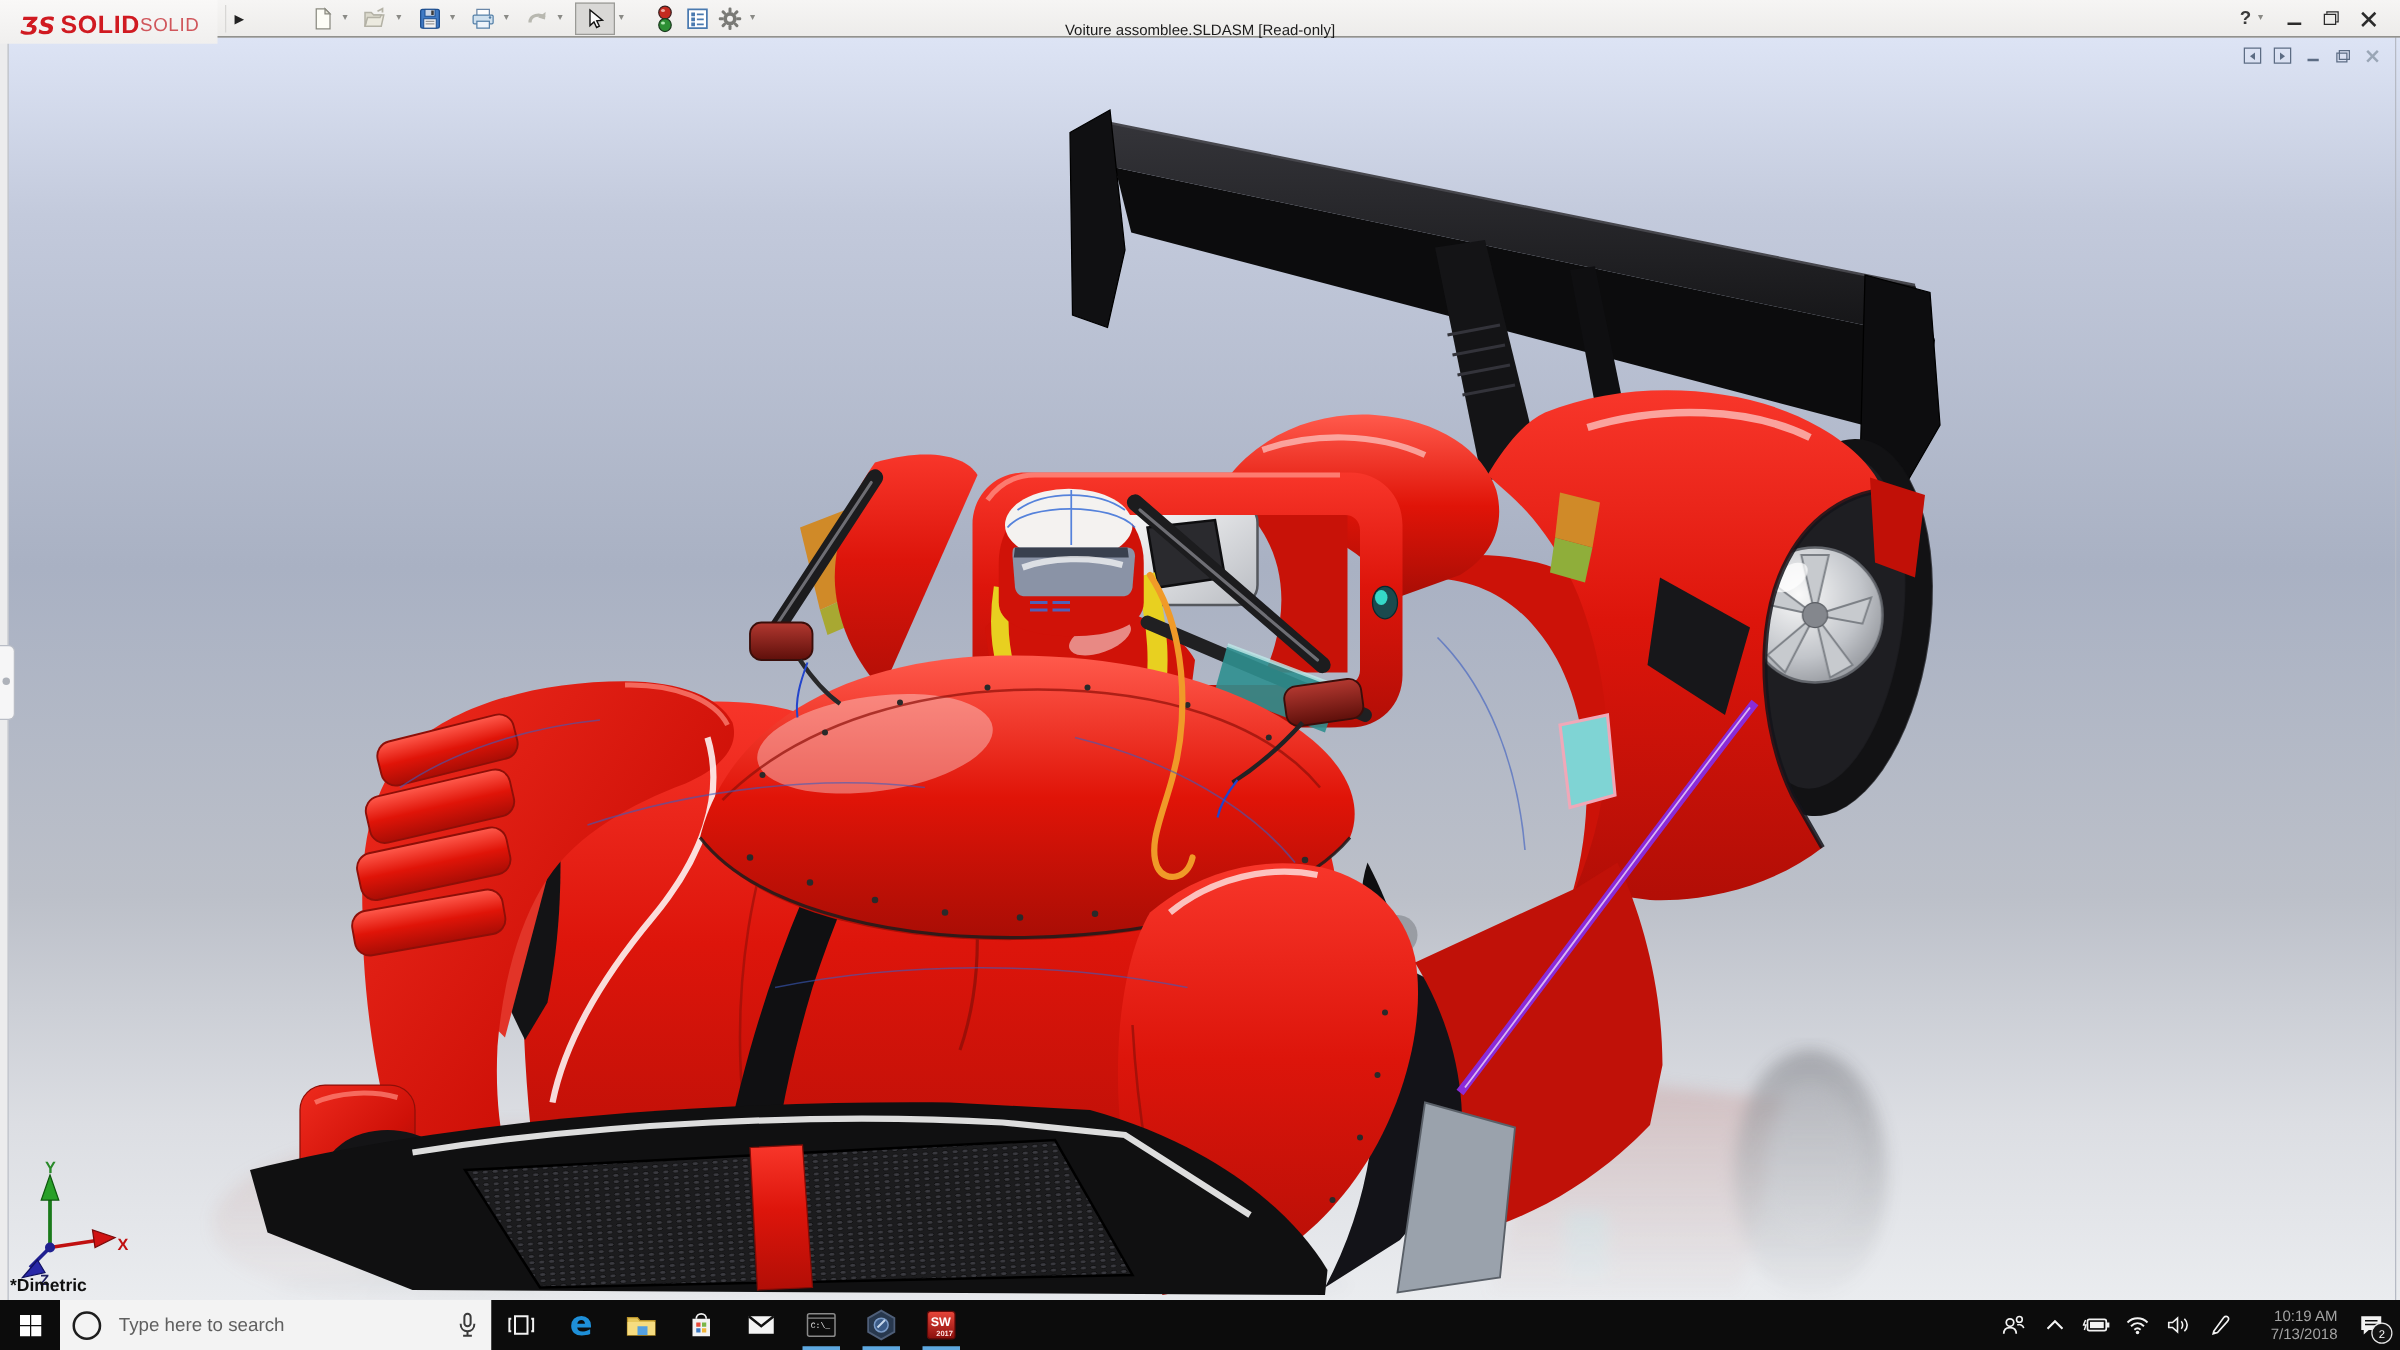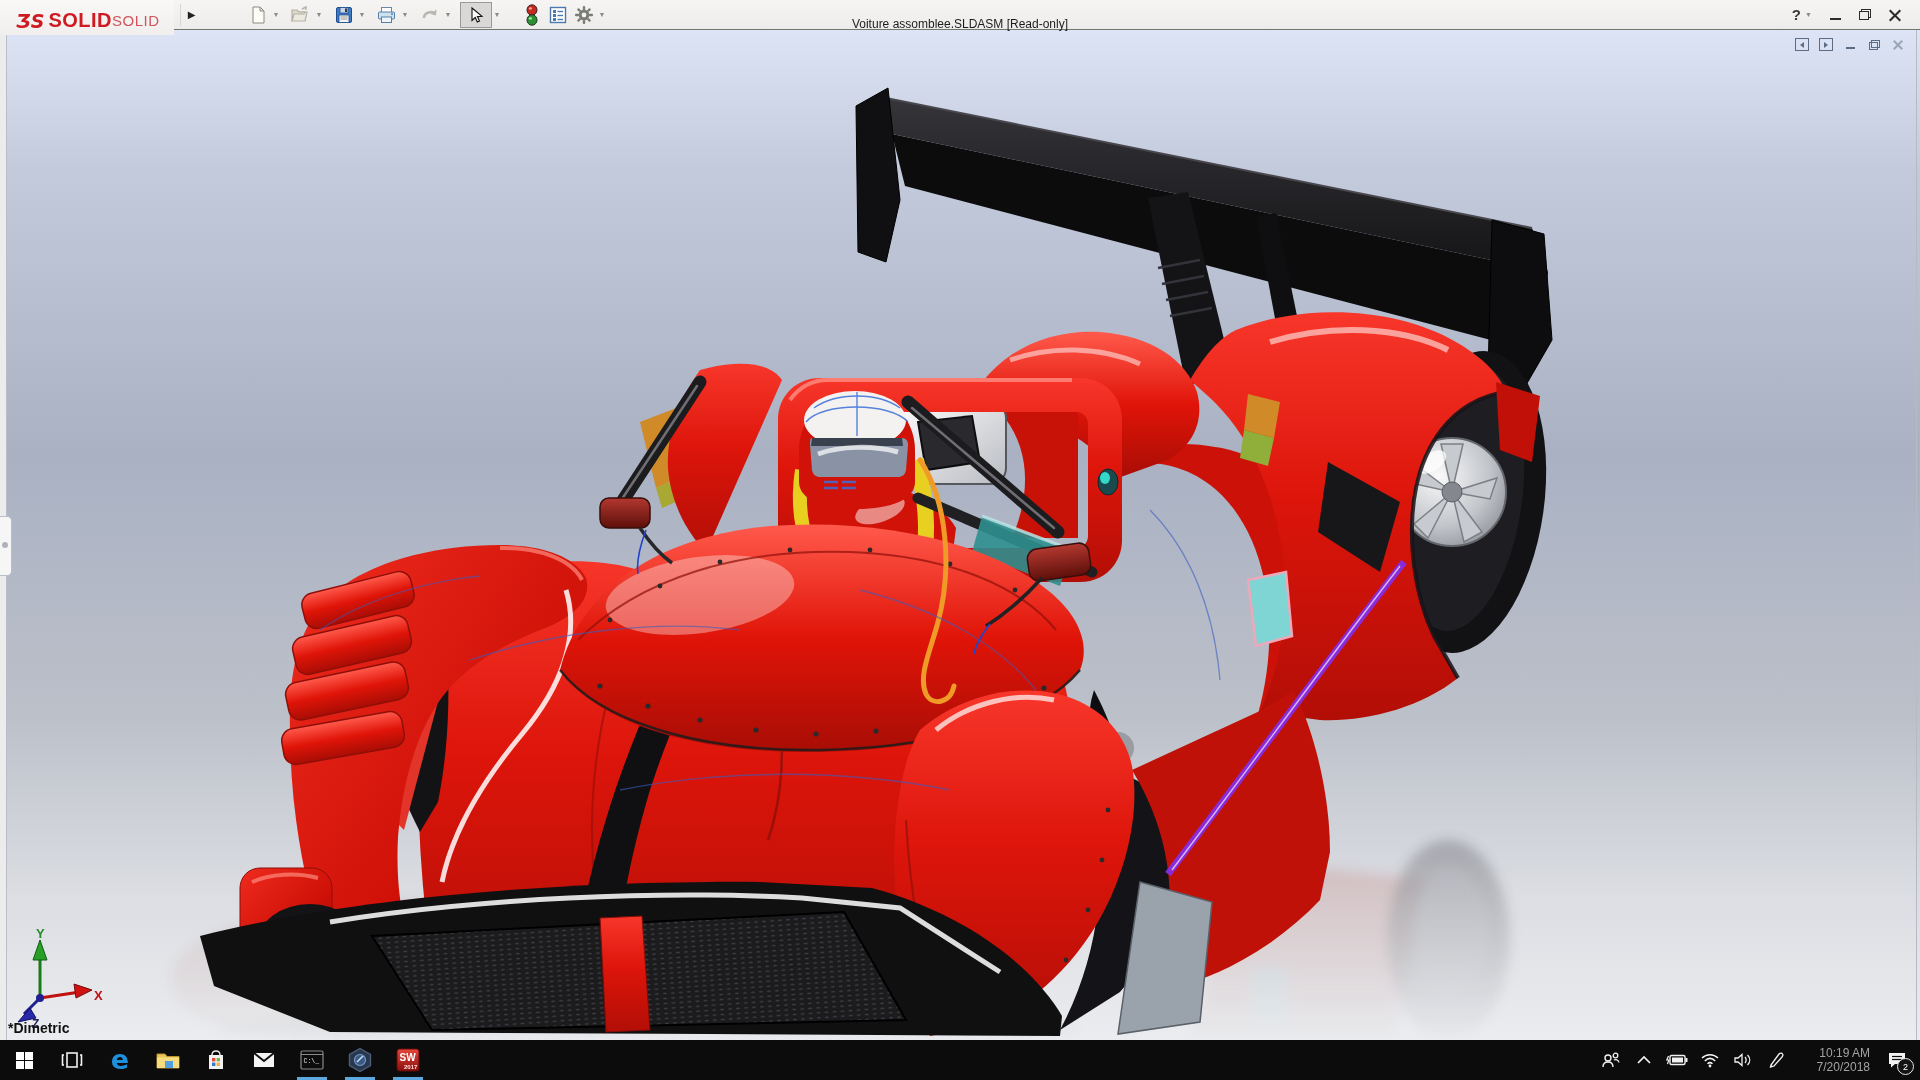--- a/index.html
+++ b/index.html
@@ -545,20 +545,30 @@
   <div class="taskbar">
     <div class="tb-start">
       <span class="win-logo">
           <i class="p1"></i>
           <i class="p2"></i>
           <i class="p3"></i>
           <i class="p4"></i>
         </span>
     </div>
 
+    <div class="search-box">
+      <span class="cortana"></span>
+      <input type="text" placeholder="Type here to search" style="">
+      <svg width="18" height="22" viewBox="0 0 18 22">
+        <rect x="6.5" y="2" width="5" height="10" rx="2.5" fill="none" stroke="#3a3a3a" stroke-width="1.6"></rect>
+        <path d="M3.5 10 C3.5 14 6 16 9 16 C12 16 14.5 14 14.5 10" fill="none" stroke="#3a3a3a" stroke-width="1.6"></path>
+        <line x1="9" y1="16" x2="9" y2="19.5" stroke="#3a3a3a" stroke-width="1.6"></line>
+        <line x1="5.5" y1="19.5" x2="12.5" y2="19.5" stroke="#3a3a3a" stroke-width="1.6"></line>
+      </svg>
+    </div>
 
     <div class="app-slot">
       <svg width="24" height="24" viewBox="0 0 24 24">
         <rect x="7" y="5" width="10" height="14" fill="none" stroke="#f2f2f2" stroke-width="1.6"></rect>
         <path d="M4 7 L2.5 7 L2.5 17 L4 17 M20 7 L21.5 7 L21.5 17 L20 17" fill="none" stroke="#f2f2f2" stroke-width="1.6"></path>
       </svg>
     </div>
 
     <div class="app-slot">
       <span class="edge-e">e</span>
@@ -661,21 +671,21 @@
         </svg>
       </div>
       <div class="tray-btn">
         <svg width="18" height="18" viewBox="0 0 18 18">
           <path d="M4 14 L12 3 C13 1.8 15 1.8 15.6 3 C16.4 4.2 15.6 5.4 14.8 6.3 L7 15 L3.5 16 Z" fill="none" stroke="#f2f2f2" stroke-width="1.3"></path>
           <path d="M3.5 16 L4 14 L6 15.2 Z" fill="#f2f2f2"></path>
         </svg>
       </div>
       <div class="clock">
         <div>10:19 AM</div>
-        <div>7/20/2018</div>
+        <div>7/13/2018</div>
       </div>
       <div class="action-center">
         <svg width="22" height="20" viewBox="0 0 22 20">
           <path d="M3 3 L19 3 L19 14 L9 14 L5 17.5 L5 14 L3 14 Z" fill="#f2f2f2"></path>
           <line x1="6" y1="6.5" x2="16" y2="6.5" stroke="#0c0c0c" stroke-width="1.2"></line>
           <line x1="6" y1="9.5" x2="16" y2="9.5" stroke="#0c0c0c" stroke-width="1.2"></line>
         </svg>
         <span class="ac-badge">2</span>
       </div>
     </div>

